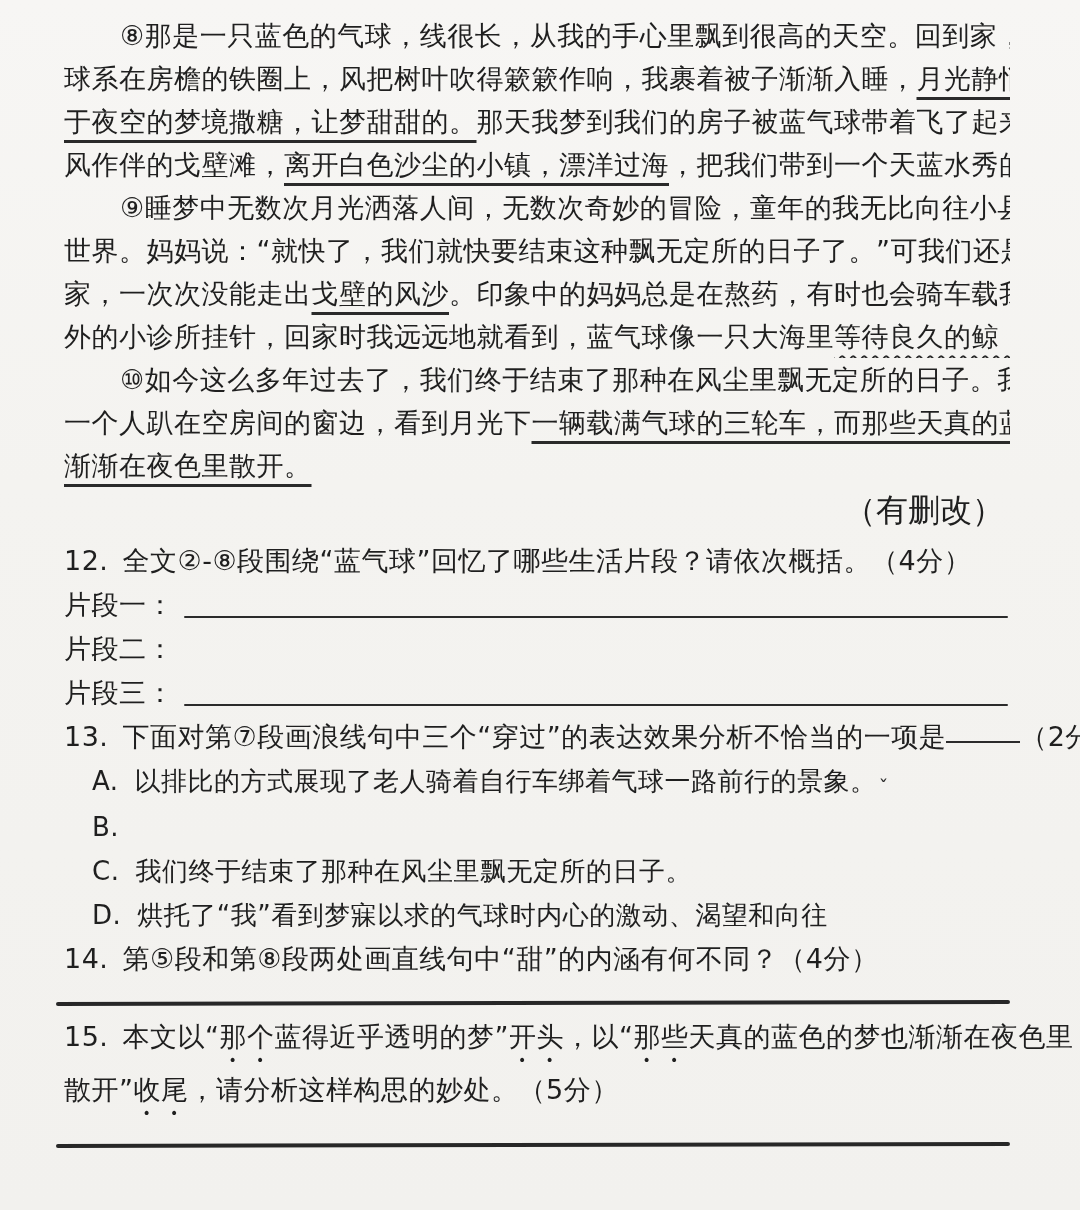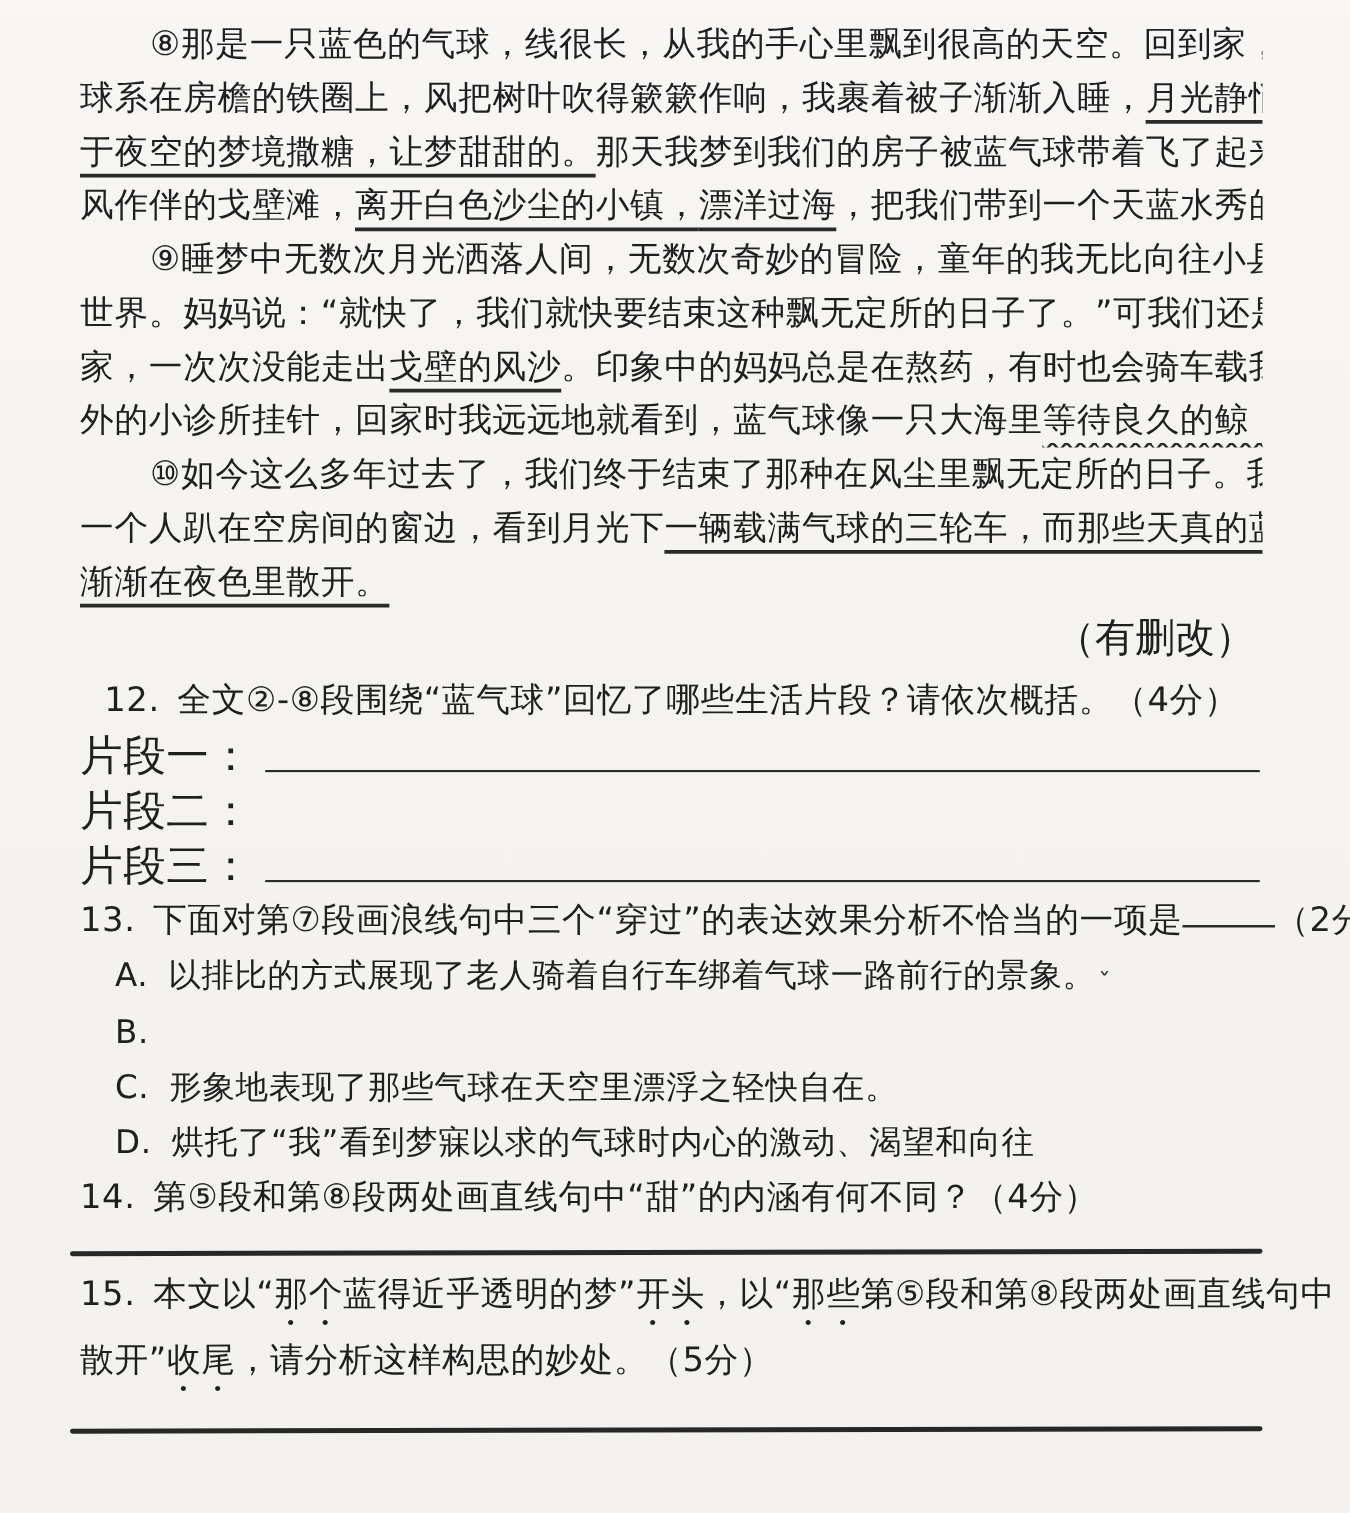--- a/index.html
+++ b/index.html
@@ -24,24 +24,24 @@
   }
   .u-wavy{
     text-decoration:underline;
     text-decoration-style:wavy;
     text-decoration-thickness:1.8px;
     text-underline-offset:9px;
     text-decoration-color:#2a2a2a;
   }
   .attribution{font-size:32px;line-height:46px;text-align:right;padding-right:6px;}
   
-  .q-block{margin-top:6px;text-align:center;}
+  .q-block{margin-top:6px;}
   .qline{font-size:27px;line-height:44px;white-space:nowrap;letter-spacing:0.5px;}
   .qnum{display:inline-block;margin-right:14px;}
-  .ans{display:flex;align-items:baseline;font-size:34px;line-height:44px;letter-spacing:0.5px;}
+  .ans{display:flex;align-items:baseline;font-size:27px;line-height:44px;letter-spacing:0.5px;}
   .ans .lbl{white-space:nowrap;}
   .ans .blank{flex:1;border-bottom:2.6px solid #2b2b2b;align-self:flex-end;margin:0 2px 9px 10px;height:0;border-radius:2px;}
   .inline-blank{display:inline-block;width:74px;border-bottom:2.6px solid #2b2b2b;transform:translateY(-3px);}
   .options{margin-left:28px;}
   .option{font-size:26px;line-height:44px;display:flex;gap:16px;letter-spacing:0.5px;}
   .check{font-size:20px;color:#2b2b2b;margin-left:2px;transform:translateY(4px);display:inline-block;}
   .divider{height:4px;background:#272727;border-radius:3px;margin:20px 0 10px -8px;transform:rotate(-0.12deg);}
   .divider.bottom{margin-top:22px;}
   .emph{
     text-emphasis:filled dot #1f1f1f;
@@ -124,38 +124,38 @@
       <div class="options">
         <div class="option">
           <span>A.</span>
           <span><span>以排比的方式展现了老人骑着自行车绑着气球一路前行的景象。</span><span class="check">ˇ</span></span>
         </div>
         <div class="option">
           <span>B.</span>
         </div>
         <div class="option">
           <span>C.</span>
-          <span>形象地表现了那些气球在天空里漂浮之轻快自在。</span>
+          <span>我们终于结束了那种在风尘里飘无定所的日子。</span>
         </div>
         <div class="option">
           <span>D.</span>
           <span>烘托了“我”看到梦寐以求的气球时内心的激动、渴望和向往</span>
         </div>
       </div>
     </div>
 
     <div class="qline">
       <span class="qnum">14.</span><span>第⑤段和第⑧段两处画直线句中“甜”的内涵有何不同？（4分）</span>
     </div>
 
     <div class="divider"></div>
 
     <div>
       <div class="qline">
-        <span class="qnum">15.</span><span>本文以“</span><span class="emph">那个</span><span>蓝得近乎透明的梦”</span><span class="emph">开头</span><span>，以“</span><span class="emph">那些</span><span>第⑤段和第⑧段两处画直线句中</span>
+        <span class="qnum">15.</span><span>本文以“</span><span class="emph">那个</span><span>蓝得近乎透明的梦”</span><span class="emph">开头</span><span>，以“</span><span class="emph">那些</span><span>天真的蓝色的梦也渐渐在夜色里</span>
       </div>
       <div class="qline">
         <span>散开”</span><span class="emph">收尾</span><span>，请分析这样构思的妙处。（5分）</span>
       </div>
     </div>
 
     <div class="divider bottom"></div>
 
   </div>
 </div>

